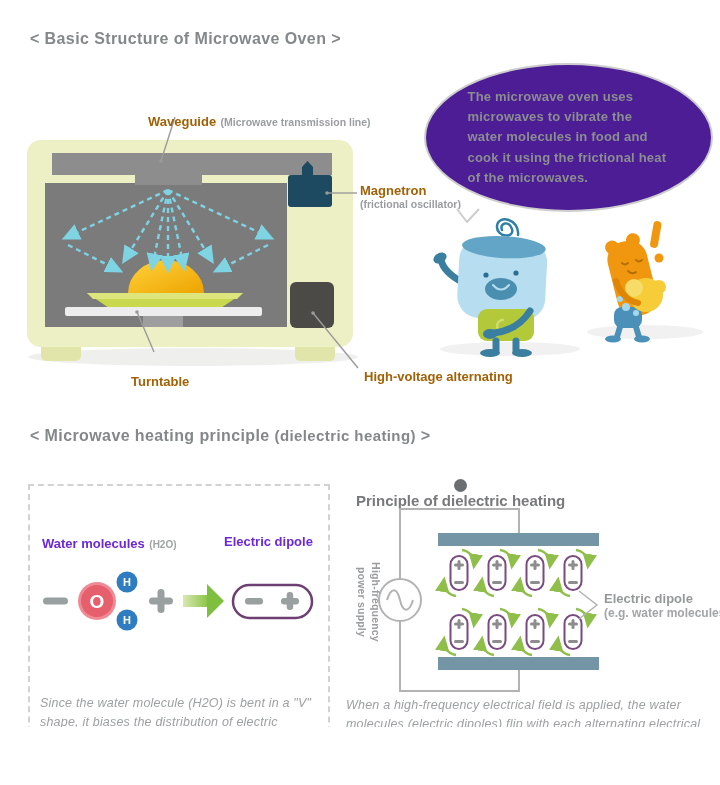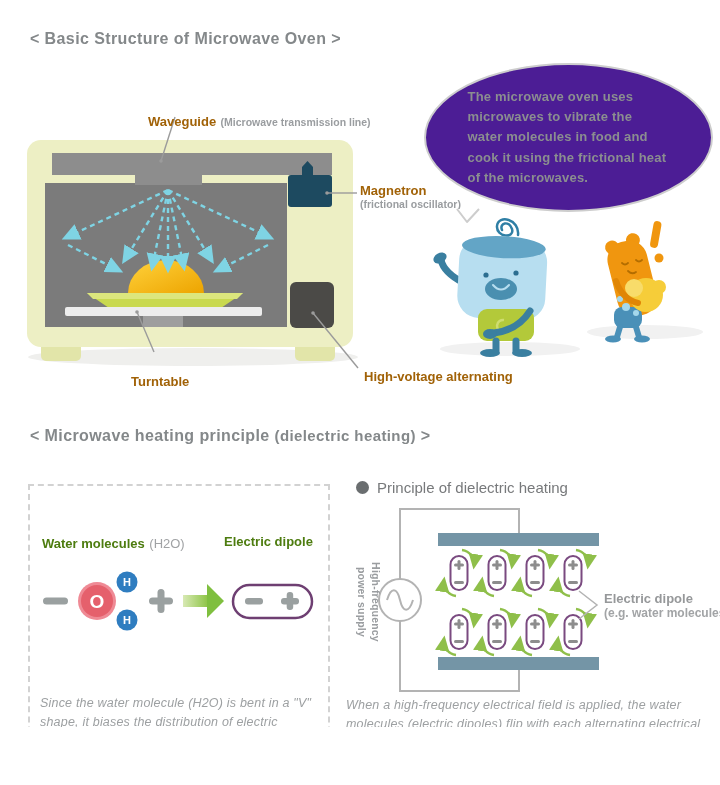--- a/index.html
+++ b/index.html
@@ -8,23 +8,23 @@
   .abs{position:absolute;}
   .sec-title{font-size:16px;font-weight:600;color:#84888a;letter-spacing:.4px;white-space:nowrap;}
   .sec-title .paren{font-size:15px;font-weight:600;color:#84888a;}
   .lbl-main{font-size:13px;font-weight:600;color:#a16207;white-space:nowrap;}
   .lbl-sub{font-size:10.5px;font-weight:700;color:#9a9da0;white-space:nowrap;}
   .para{font-size:12.5px;line-height:1.55;color:#9da0a2;letter-spacing:.2px;}
   .bubble{left:424px;top:63px;width:289px;height:149px;border:2px solid #cdcdcd;border-radius:50%;
           background:#4c1d95;box-sizing:border-box;display:flex;align-items:center;justify-content:center;}
   .bubble-text{width:202px;font-size:13px;font-weight:600;color:#8b8e90;line-height:1.55;letter-spacing:.2px;}
   .panel-left{left:28px;top:484px;width:302px;height:289px;border:2px dashed #d2d2d2;box-sizing:border-box;background:#fff;}
-  .mini-lbl{font-size:13px;font-weight:600;color:#4d7c0f;white-space:nowrap;text-align:right;}
-  .mini-sub{font-size:13px;font-weight:400;color:#a0a2a4;}
-  .dh-head{font-size:15px;font-weight:400;color:#77797b;white-space:nowrap;display:flex;align-items:center;gap:8px;}
+  .mini-lbl{font-size:13px;font-weight:600;color:#6d28d9;white-space:nowrap;text-align:right;}
+  .mini-sub{font-size:10px;font-weight:700;color:#a0a2a4;}
+  .dh-head{font-size:15px;font-weight:700;color:#77797b;white-space:nowrap;display:flex;align-items:center;flex-direction:column;}
   .dh-bullet{width:13px;height:13px;border-radius:50%;background:#6a6e70;display:inline-block;}
   .vtext{width:92px;height:28px;transform:rotate(90deg);font-size:10.5px;line-height:1.3;
          color:#9a9da0;text-align:center;font-weight:600;letter-spacing:.2px;}
   .dipole-lbl{font-size:13px;font-weight:600;color:#96989a;white-space:nowrap;}
   .dipole-sub{font-size:12px;font-weight:600;color:#a2a4a6;white-space:nowrap;}
   svg{display:block;}
 </style>
 </head>
 <body>
 

